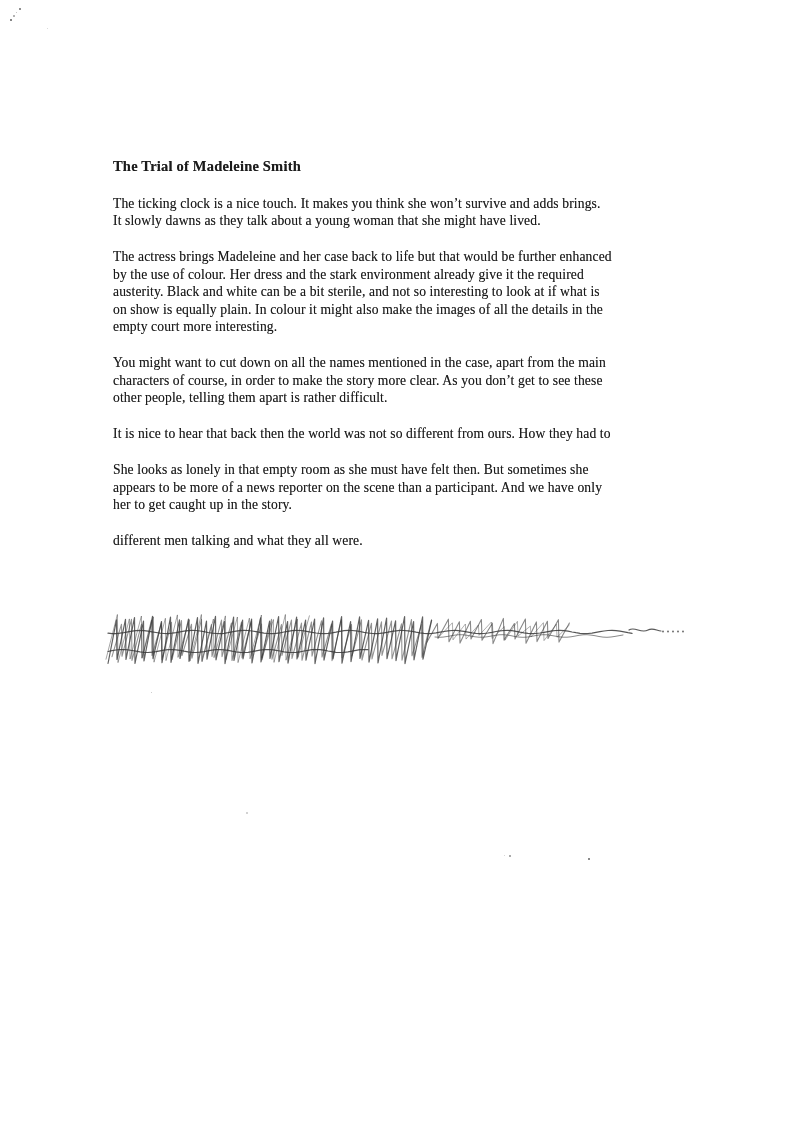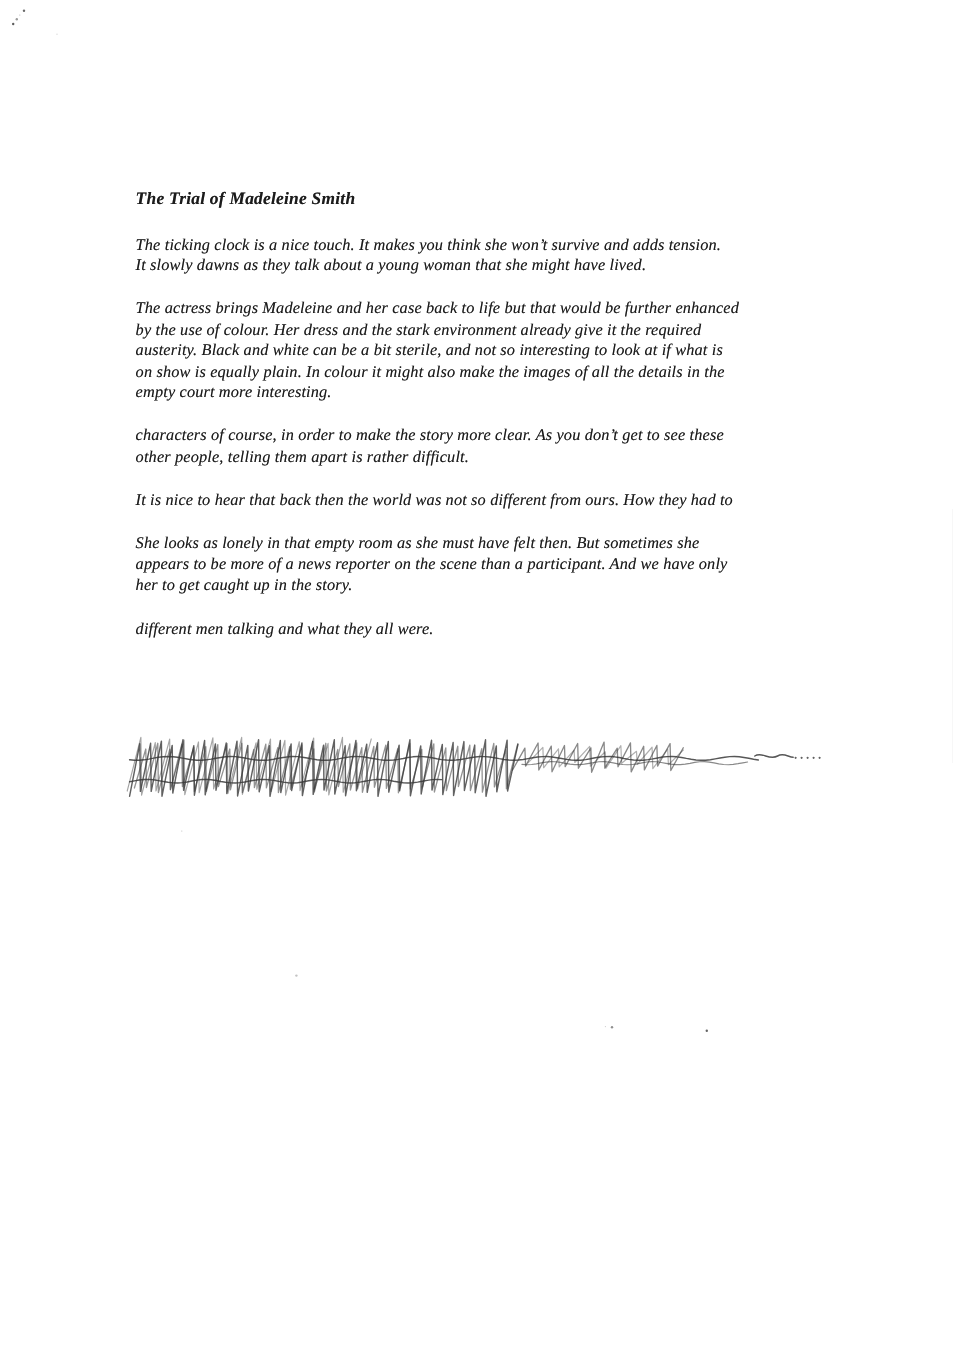--- a/index.html
+++ b/index.html
@@ -2,21 +2,20 @@
 <html><head>
 <meta charset="utf-8">
 <style>
   html,body{margin:0;padding:0;background:#e8e8e8;}
   .page{
     position:relative;
     width:794px;height:1123px;
     background:#ffffff;
     overflow:hidden;
     font-family:"Liberation Serif","DejaVu Serif",serif;
-    font-style:italic;
   }
   .doc{
     position:absolute;
     left:113px;top:158px;
     width:578px;
     color:#1b1b1b;
   }
   .doc-title{
     font-size:14.5px;
     font-weight:bold;
@@ -59,31 +58,32 @@
   <div class="speck" style="left:151px;top:692px;width:1px;height:1px;background:#bdbdbd;"></div>
   <div class="speck" style="left:246px;top:812px;width:2px;height:2px;background:#c3c3c3;"></div>
   <div class="speck" style="left:504px;top:855px;width:1px;height:1px;background:#cccccc;"></div>
   <div class="speck" style="left:509px;top:855px;width:2px;height:2px;background:#8f8f8f;"></div>
   <div class="speck" style="left:588px;top:858px;width:2px;height:2px;background:#636363;"></div>
 
   <div class="doc">
     <h1 class="doc-title">The Trial of Madeleine Smith</h1>
     <div id="paragraphs">
         <div class="para">
-          <div class="line">The ticking clock is a nice touch. It makes you think she won’t survive and adds tension.</div>
+          <div class="line">The ticking clock is a nice touch. It makes you think she won’t survive and adds brings.</div>
           <div class="line">It slowly dawns as they talk about a young woman that she might have lived.</div>
         </div>
         <div class="para">
           <div class="line">The actress brings Madeleine and her case back to life but that would be further enhanced</div>
           <div class="line">by the use of colour. Her dress and the stark environment already give it the required</div>
           <div class="line">austerity. Black and white can be a bit sterile, and not so interesting to look at if what is</div>
           <div class="line">on show is equally plain. In colour it might also make the images of all the details in the</div>
           <div class="line">empty court more interesting.</div>
         </div>
         <div class="para">
+          <div class="line">You might want to cut down on all the names mentioned in the case, apart from the main</div>
           <div class="line">characters of course, in order to make the story more clear. As you don’t get to see these</div>
           <div class="line">other people, telling them apart is rather difficult.</div>
         </div>
         <div class="para">
           <div class="line">It is nice to hear that back then the world was not so different from ours. How they had to</div>
         </div>
         <div class="para">
           <div class="line">She looks as lonely in that empty room as she must have felt then. But sometimes she</div>
           <div class="line">appears to be more of a news reporter on the scene than a participant. And we have only</div>
           <div class="line">her to get caught up in the story.</div>

